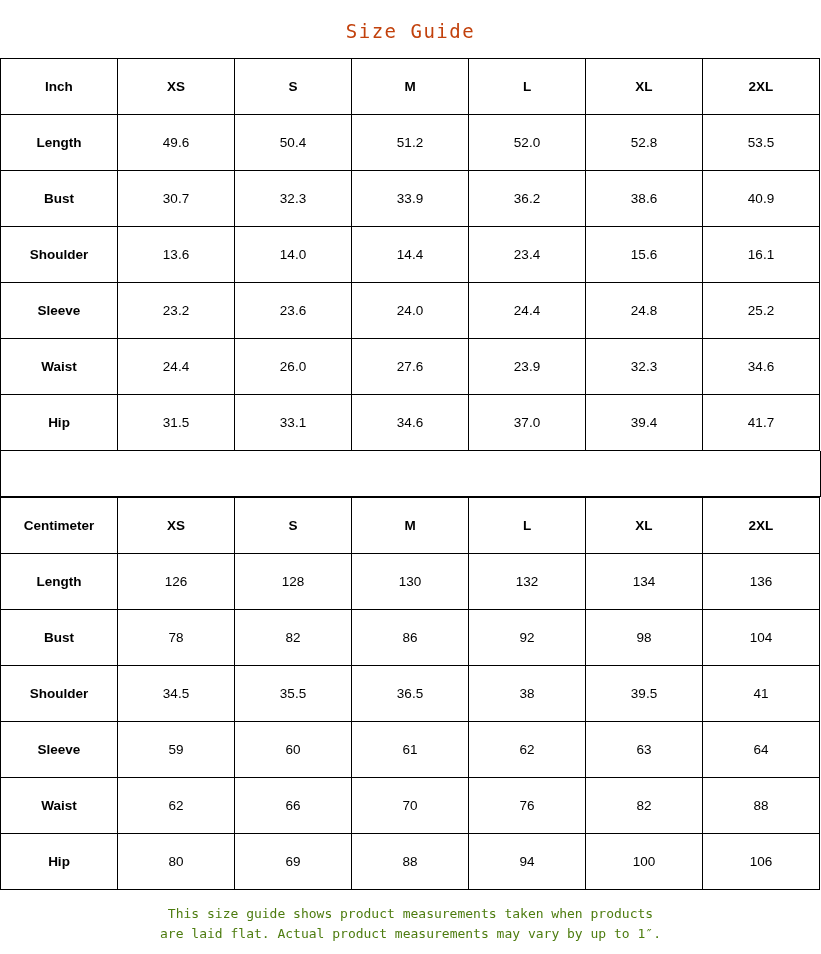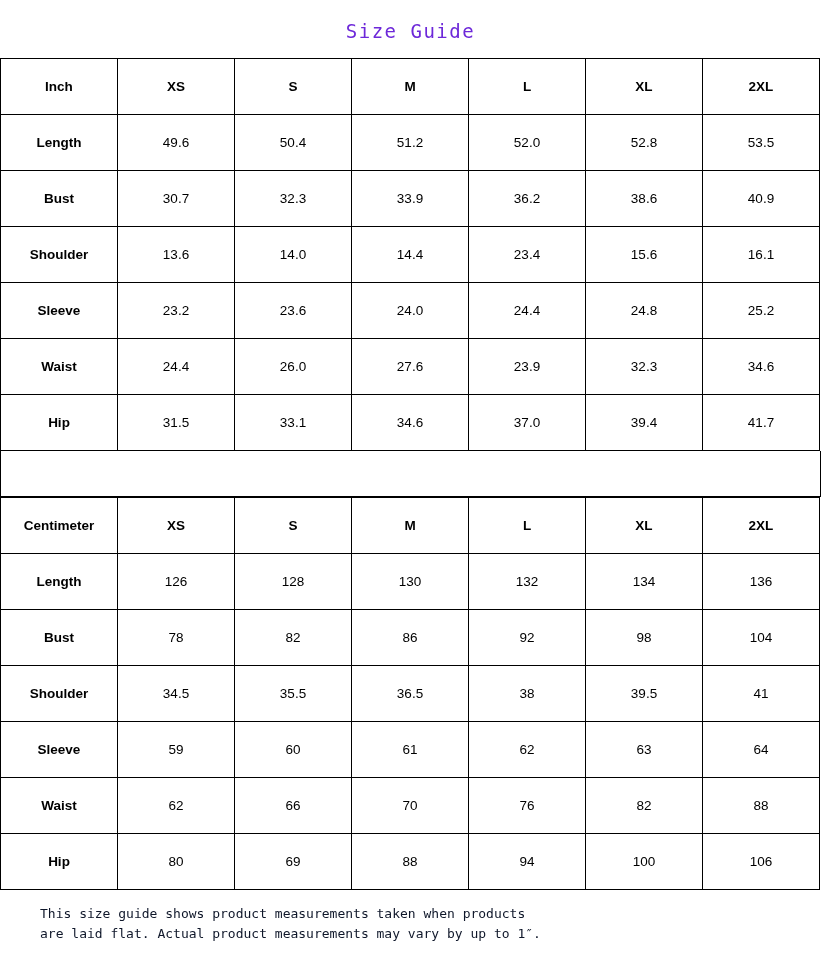--- a/index.html
+++ b/index.html
@@ -22,21 +22,21 @@
     display: flex;
     flex-direction: column;
   }
   .title {
     font-family: "DejaVu Sans Mono", monospace;
     font-size: 19px;
     letter-spacing: 1.5px;
     text-align: center;
     padding: 20px 0 16px 0;
     font-weight: 400;
-    color: #6d28d9;
+    color: #c2410c;
   }
   table.size-table {
     border-collapse: collapse;
     width: 651px;
     table-layout: fixed;
   }
   table.size-table td {
     border: 1px solid #000000;
     text-align: center;
     vertical-align: middle;
@@ -68,22 +68,23 @@
     height: 61px;
     border-left: 1px solid #000;
     border-right: 1px solid #000;
     border-bottom: 1px solid #000;
     background: #fff;
   }
   .footer {
     font-family: "DejaVu Sans Mono", monospace;
     font-size: 13px;
     line-height: 20px;
+    text-align: center;
     padding: 14px 40px 10px 40px;
-    color: #0f172a;
+    color: #4d7c0f;
   }
   .footer div { white-space: pre; }
 </style>
 </head>
 <body>
 
 <div class="page">
 
   <div class="title">Size Guide</div>
 

